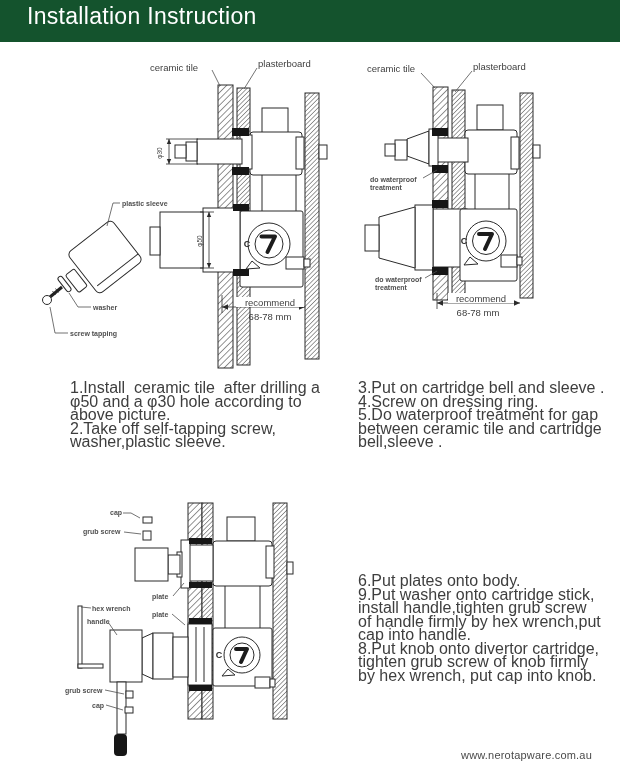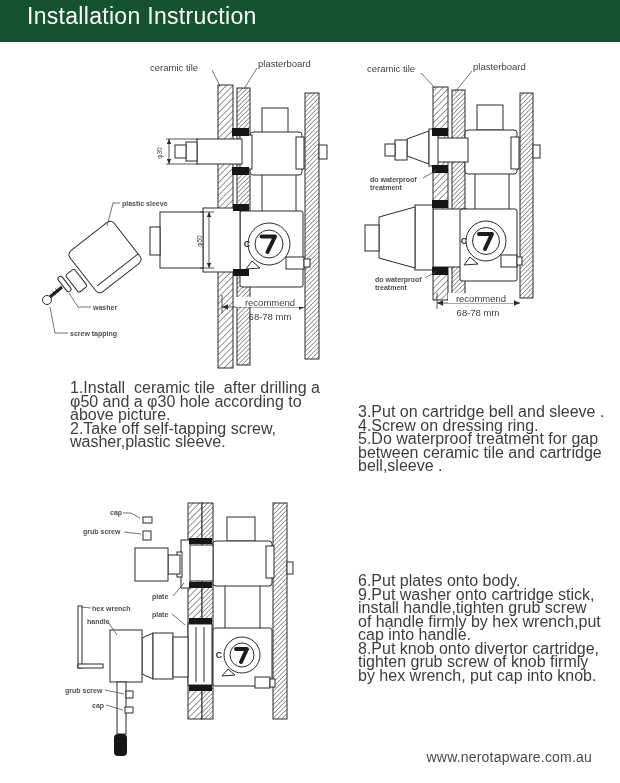--- a/index.html
+++ b/index.html
@@ -18,24 +18,24 @@
   }
   svg.diagram { position:absolute; overflow:visible; }
   .d1 { left:40px;  top:55px;  width:290px; height:320px; }
   .d2 { left:335px; top:55px;  width:285px; height:290px; }
   .d3 { left:55px;  top:488px; width:265px; height:278px; }
   .instr {
     position:absolute; font-size:16px; line-height:13.5px; color:#3e3e3e;
     white-space:pre-wrap;
   }
   .instr1 { left:70px;  top:381px; width:255px; }
-  .instr2 { left:358px; top:381px; width:262px;margin-top:24px; }
+  .instr2 { left:358px; top:381px; width:262px; }
   .instr3 { left:358px; top:574px; width:262px; }
   .footer-url {
-    position:absolute; top:749px; right:28px; font-size:14px; color:#4a4a4a;
+    position:absolute; top:749px; right:28px; font-size:11px; color:#4a4a4a;
     letter-spacing:0.2px;
   }
   
   .ln     { fill:none; stroke:#2b2b2b; stroke-width:1; }
   .part   { fill:#ffffff; stroke:#2b2b2b; stroke-width:1; }
   .seal   { fill:#161616; stroke:none; }
   .wallA  { fill:url(#hatchA); stroke:#2b2b2b; stroke-width:1; }
   .wallB  { fill:url(#hatchB); stroke:#2b2b2b; stroke-width:1; }
   .dim    { stroke:#2b2b2b; stroke-width:0.8; fill:none; }
   .arrow  { fill:#2b2b2b; stroke:none; }

